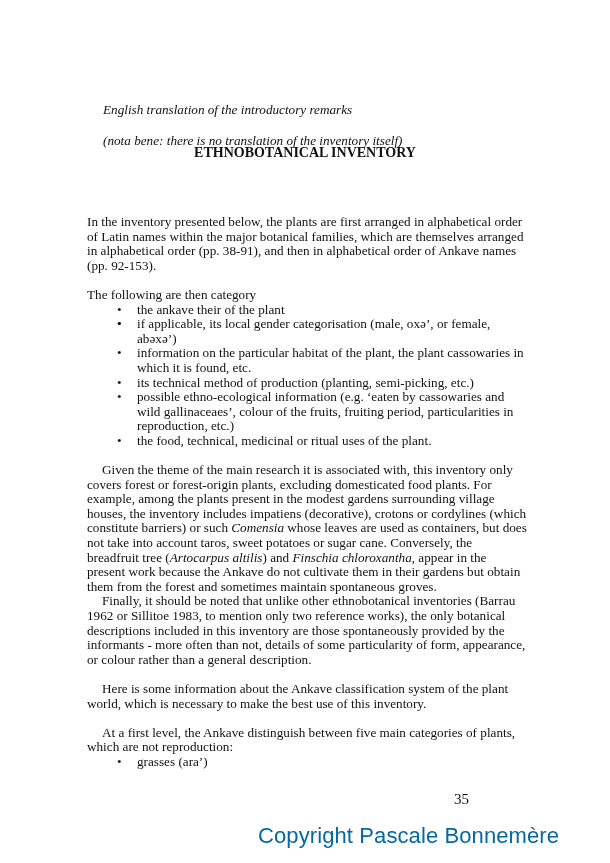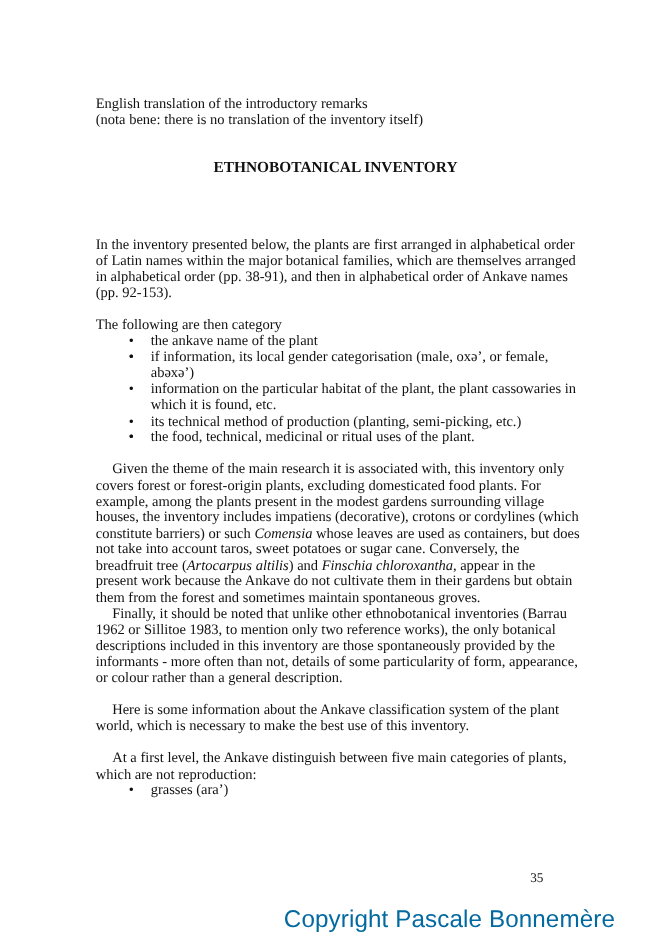--- a/index.html
+++ b/index.html
@@ -17,21 +17,22 @@
     }
     .page {
       position: absolute;
       left: 87px;
       top: 87px;
       width: 440px;
       font-size: 13.2px;
       line-height: 14.6px;
     }
     .intro-note {
-      margin: 0;
+      font-style: italic;
+      margin: 16px;
     }
     .title {
       text-align: center;
       font-weight: bold;
       margin: 0;
       position: absolute;
       top: 59px;
       left: 0;
       width: 436px;
       font-size: 14px;
@@ -60,23 +61,23 @@
       position: relative;
       padding-left: 50px;
     }
     li .bullet {
       position: absolute;
       left: 30px;
       top: 0;
     }
     .pagenum {
       position: absolute;
-      left: 482px;
+      left: 454px;
       top: 791px;
-      font-size: 12px;
+      font-size: 15px;
       font-family: "Liberation Serif", serif;
     }
     .copyright {
       position: absolute;
       left: 258px;
       top: 823px;
       font-family: "Liberation Sans", "DejaVu Sans", sans-serif;
       font-size: 22px;
       color: #0369a1;
       letter-spacing: 0.1px;
@@ -90,26 +91,26 @@
   <p class="intro-note">English translation of the introductory remarks</p>
   <p class="intro-note">(nota bene: there is no translation of the inventory itself)</p>
 
   <h1 class="title">ETHNOBOTANICAL INVENTORY</h1>
 
   <div class="body">
     <p>In the inventory presented below, the plants are first arranged in alphabetical order of Latin names within the major botanical families, which are themselves arranged in alphabetical order (pp. 38-91), and then in alphabetical order of Ankave names (pp. 92-153).</p>
     <div class="gap"></div>
     <p>The following are then category</p>
     <ul>
-      <li><span class="bullet">•</span><span>the ankave name of the plant</span></li>
+      <li><span class="bullet">•</span><span>the ankave their of the plant</span></li>
       <li><span class="bullet">•</span></li>
-      <li><span class="bullet">•</span><span>if information, its local gender categorisation (male, oxə’, or female, abəxə’)</span></li>
+      <li><span class="bullet">•</span><span>if applicable, its local gender categorisation (male, oxə’, or female, abəxə’)</span></li>
       <li><span class="bullet">•</span><span>information on the particular habitat of the plant, the plant cassowaries in which it is found, etc.</span></li>
       <li><span class="bullet">•</span><span>its technical method of production (planting, semi-picking, etc.)</span></li>
-      <li><span class="bullet">•</span></li>
+      <li><span class="bullet">•</span><span>possible ethno-ecological information (e.g. ‘eaten by cassowaries and wild gallinaceaes’, colour of the fruits, fruiting period, particularities in reproduction, etc.)</span></li>
       <li><span class="bullet">•</span><span>the food, technical, medicinal or ritual uses of the plant.</span></li>
     </ul>
     <div class="gap"></div>
     <p class="indent"><span>Given the theme of the main research it is associated with, this inventory only covers forest or forest-origin plants, excluding domesticated food plants. For example, among the plants present in the modest gardens surrounding village houses, the inventory includes impatiens (decorative), crotons or cordylines (which constitute barriers) or such </span><i>Comensia</i><span> whose leaves are used as containers, but does not take into account taros, sweet potatoes or sugar cane. Conversely, the breadfruit tree (</span><i>Artocarpus altilis</i><span>) and </span><i>Finschia chloroxantha</i><span>, appear in the present work because the Ankave do not cultivate them in their gardens but obtain them from the forest and sometimes maintain spontaneous groves.</span></p>
     <p class="indent">Finally, it should be noted that unlike other ethnobotanical inventories (Barrau 1962 or Sillitoe 1983, to mention only two reference works), the only botanical descriptions included in this inventory are those spontaneously provided by the informants - more often than not, details of some particularity of form, appearance, or colour rather than a general description.</p>
     <div class="gap"></div>
     <p class="indent">Here is some information about the Ankave classification system of the plant world, which is necessary to make the best use of this inventory.</p>
     <div class="gap"></div>
     <p class="indent">At a first level, the Ankave distinguish between five main categories of plants, which are not reproduction:</p>
     <ul>

